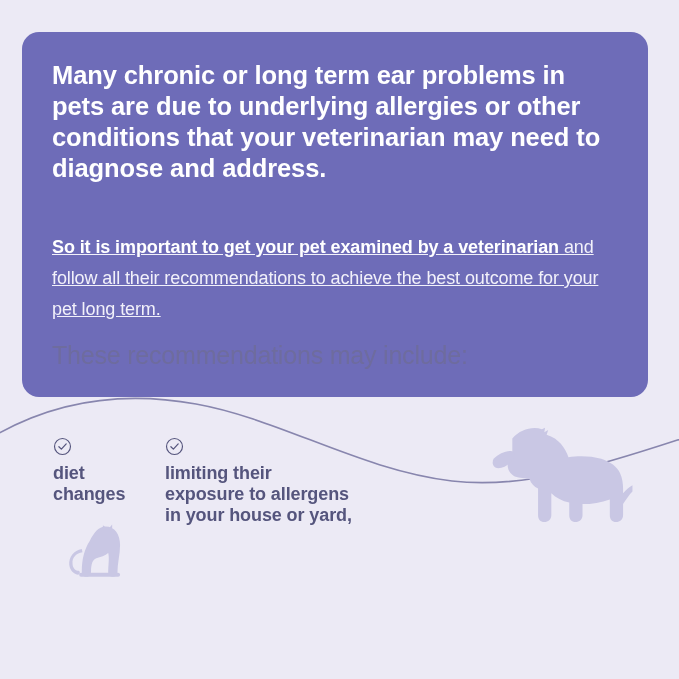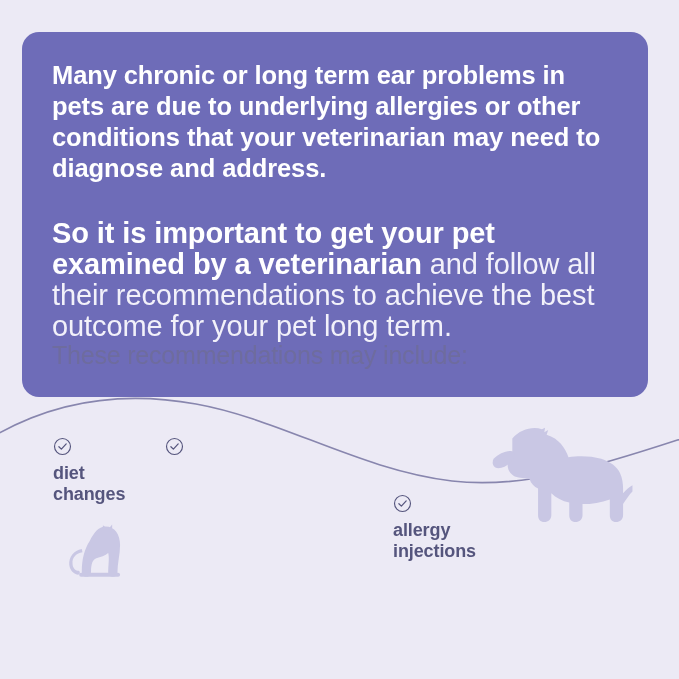--- a/index.html
+++ b/index.html
@@ -48,26 +48,27 @@
   .lead-paragraph {
     margin: 0;
     color: #ffffff;
     font-size: 25.5px;
     font-weight: bold;
     line-height: 31px;
     letter-spacing: -0.1px;
   }
 
   .secondary-paragraph {
-    margin: 34px 0 0 0;
+    margin: 48px 0 0 0;
     color: #f2f1fa;
-    font-size: 29px;
+    font-size: 18px;
     font-weight: normal;
     line-height: 31px;
     letter-spacing: -0.1px;
+    text-decoration: underline;
   }
   .secondary-paragraph b {
     color: #ffffff;
     font-weight: bold;
   }
 
   
   #recommendations-heading {
     position: absolute;
     left: 52px;
@@ -183,25 +184,20 @@
     </svg>
     <span class="rec-label">diet
 changes</span>
   </div>
 
   <div class="rec-item" id="rec-item-1">
     <svg class="rec-icon" viewBox="0 0 20 20" aria-hidden="true">
       <circle cx="10" cy="10" r="8.4" fill="none" stroke="#55557d" stroke-width="1.2"></circle>
       <path d="M6.2 10.2 L8.8 12.8 L13.9 7.2" fill="none" stroke="#55557d" stroke-width="1.3" stroke-linecap="round" stroke-linejoin="round"></path>
     </svg>
+    <span class="rec-label">limiting their
+exposure to allergens
+in your house or yard,</span>
   </div>
 
-  <div class="rec-item" id="rec-item-2">
-    <svg class="rec-icon" viewBox="0 0 20 20" aria-hidden="true">
-      <circle cx="10" cy="10" r="8.4" fill="none" stroke="#55557d" stroke-width="1.2"></circle>
-      <path d="M6.2 10.2 L8.8 12.8 L13.9 7.2" fill="none" stroke="#55557d" stroke-width="1.3" stroke-linecap="round" stroke-linejoin="round"></path>
-    </svg>
-    <span class="rec-label">allergy
-injections</span>
-  </div>
 
 
 </div>
 
 </body></html>

